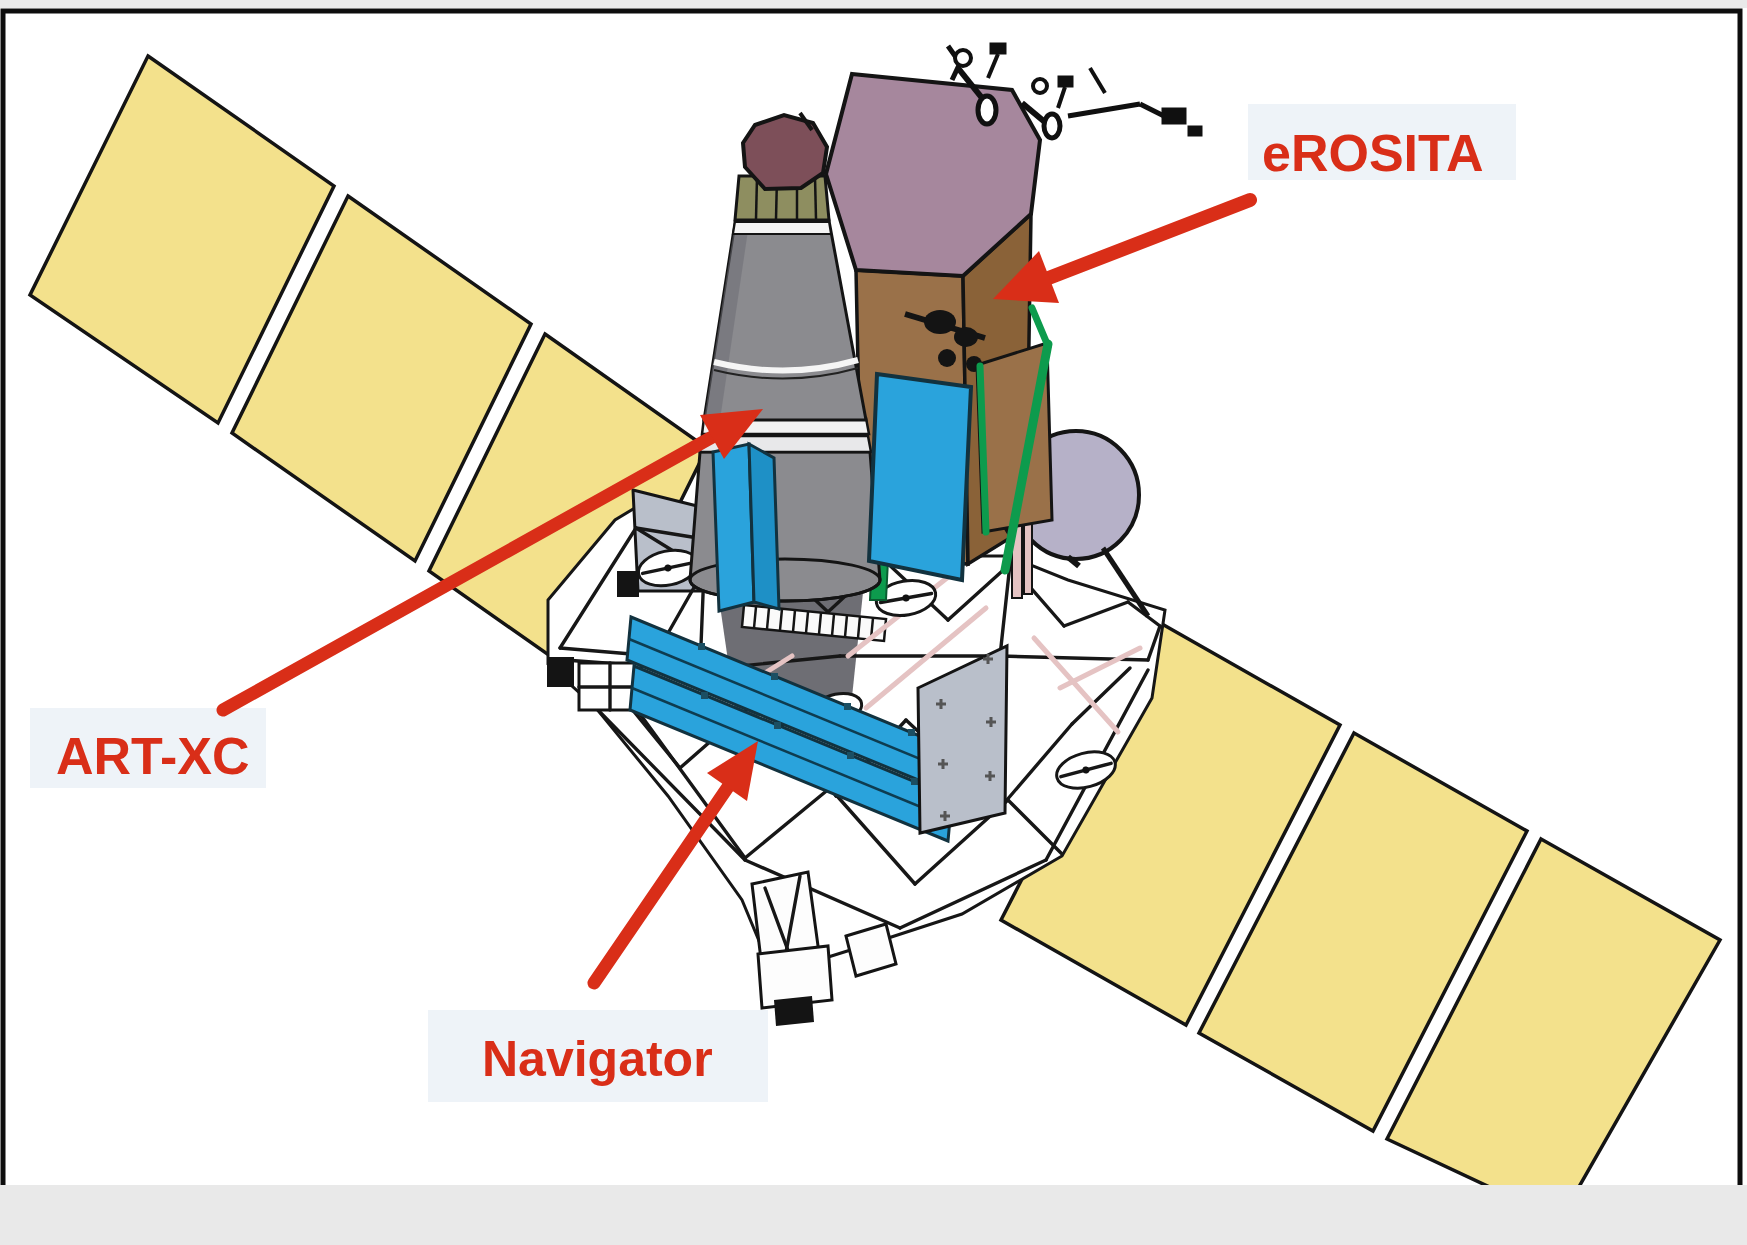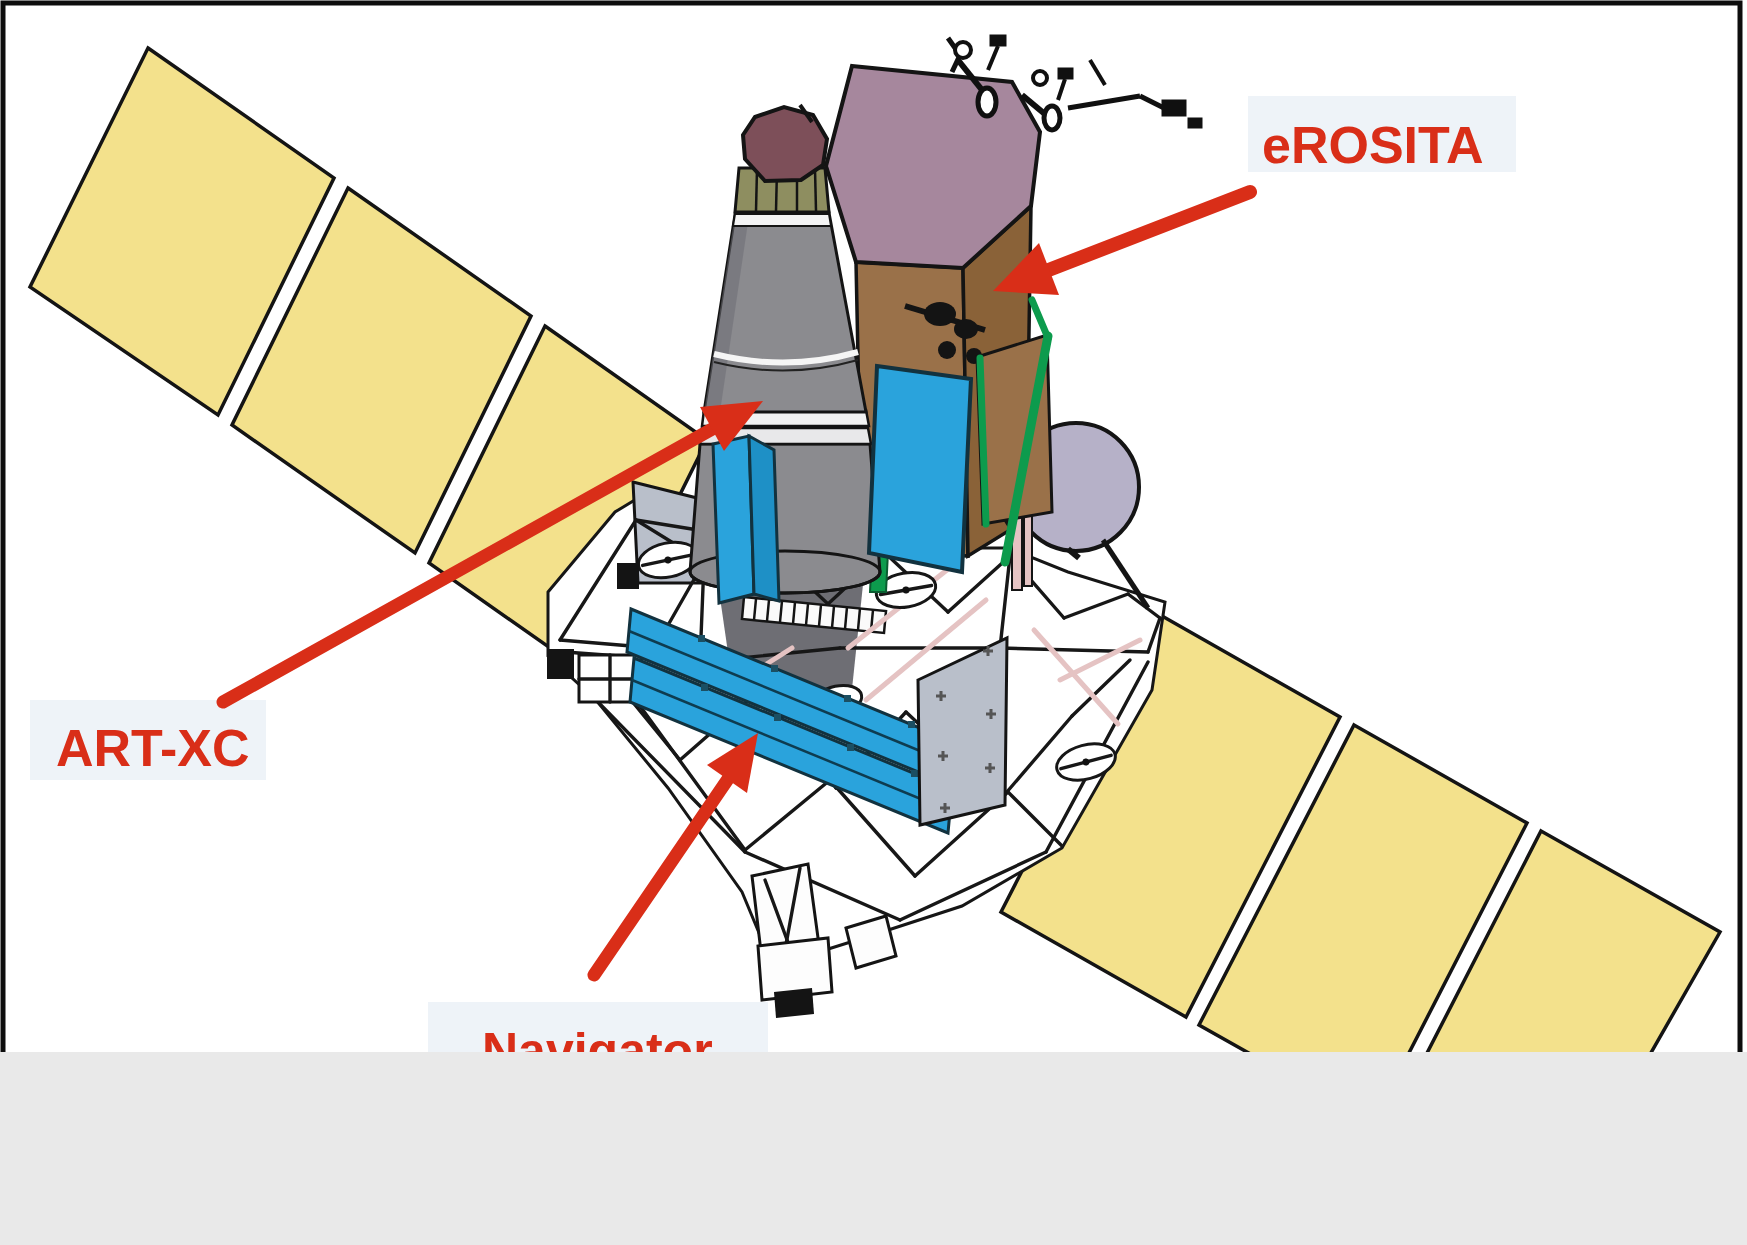--- a/index.html
+++ b/index.html
@@ -3,21 +3,21 @@
 <meta charset="utf-8">
 <style>
   :root{
     --c-bg:#ffffff; --c-red:#d92e18; --c-solar:#f3e18c; --c-outline:#141414;
     --c-blue:#2aa3dc; --c-blue-dark:#1e90c6; --c-mauve:#a6879d; --c-brown:#9a7149;
     --c-brown-dark:#8a6238; --c-gray-cone:#8b8b8f; --c-gray-cone-dark:#6e6e74;
     --c-maroon-cap:#7d4f59; --c-olive:#8e8e60; --c-green:#0d9b4d; --c-disk:#b6b1c8;
     --c-gray-panel:#b9bfca; --c-pink:#e5c3c3; --c-tint:#eef3f8; --c-white:#ffffff;
   }
   html,body{margin:0;padding:0;background:#e9e9e9;font-family:"Liberation Sans",sans-serif;}
-  .stage{position:relative;width:1747px;height:1052px;background:var(--c-bg,#fff);margin:0 auto;overflow:hidden;text-decoration:underline;}
+  .stage{position:relative;width:1747px;height:1177px;background:var(--c-bg,#fff);margin:8px auto;overflow:hidden;text-decoration:underline;}
   svg{display:block;width:1747px;height:1245px;}
   .p-solar{fill:var(--c-solar,#f3e18c);stroke:var(--c-outline,#141414);stroke-width:3.5;}
   .web{stroke:#171717;stroke-width:3.4;stroke-linecap:round;}
   .pinkline{stroke:var(--c-pink,#e5c3c3);stroke-width:5;stroke-linecap:round;}
   .greenline{stroke:var(--c-green,#0d9b4d);stroke-linecap:round;}
   .wheel{fill:#ffffff;stroke:#161616;stroke-width:3;}
   .label{font-family:"Liberation Sans",sans-serif;font-weight:bold;fill:var(--c-red,#d92e18);letter-spacing:0px;}
   .arrow{fill:var(--c-red,#d92e18);}
   .shaft{stroke:var(--c-red,#d92e18);stroke-linecap:round;}
   .tint{fill:var(--c-tint,#eef3f8);}

